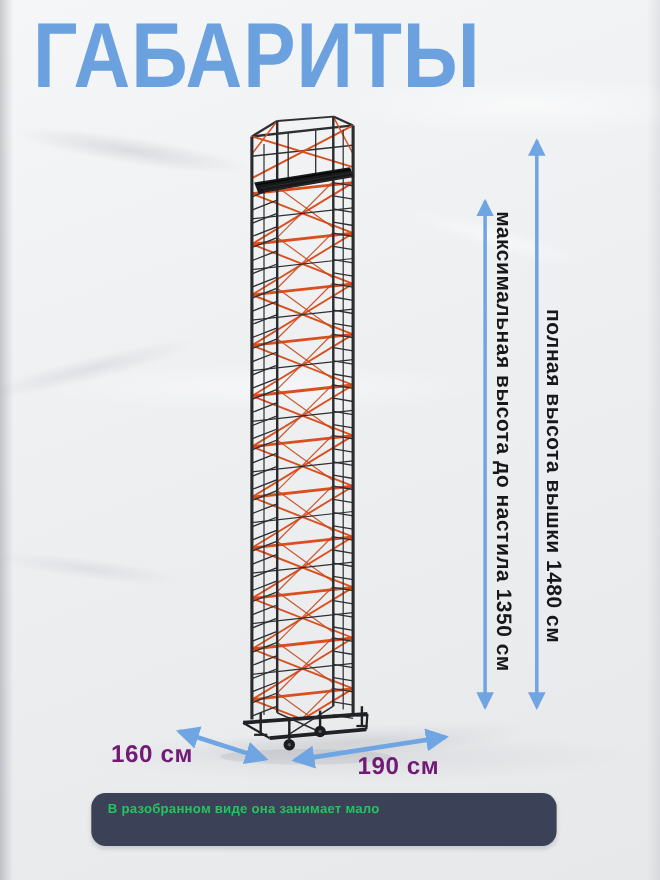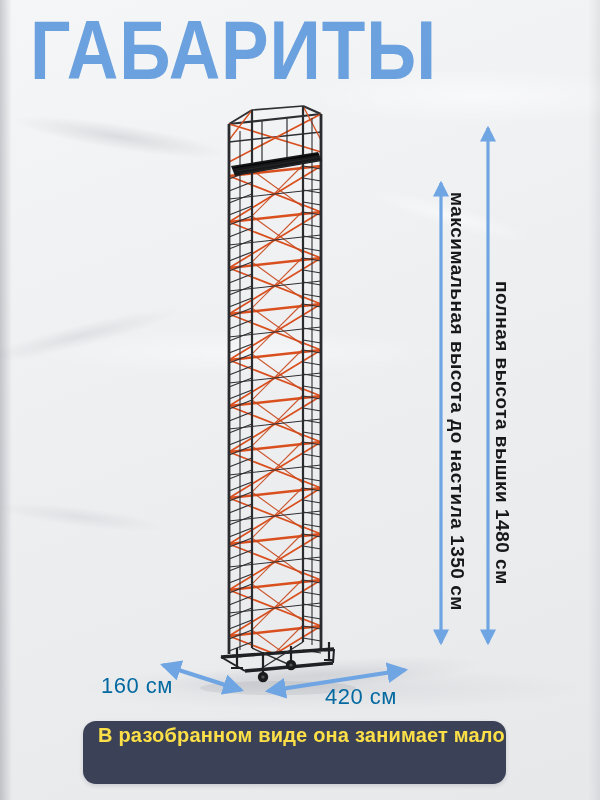--- a/index.html
+++ b/index.html
@@ -46,30 +46,30 @@
   .vlabel{
     position:absolute;
     writing-mode:vertical-rl;
     font-size:19px;font-weight:800;color:#17181a;
     letter-spacing:.5px;white-space:nowrap;
   }
   .vlabel.full{left:491px;top:281px;}
   .vlabel.deck{left:446px;top:192px;}
 
   .hlabel{
-    position:absolute;font-size:22px;font-weight:400;color:#0369a1;
+    position:absolute;font-size:22px;font-weight:700;color:#701a75;
     letter-spacing:.5px;white-space:nowrap;
   }
   .hlabel.width{left:101px;top:673px;}
   .hlabel.depth{left:325px;top:684px;}
 
   .footer-card{
-    position:absolute;left:83px;top:721px;width:423px;height:63px;
+    position:absolute;left:83px;top:721px;width:423px;height:48px;
     background:#3B4257;border-radius:13px;
-    color:#fde047;font-size:20px;font-weight:700;line-height:21px;
+    color:#22c55e;font-size:12px;font-weight:700;line-height:21px;
     padding:4px 0 0 15px;box-sizing:border-box;letter-spacing:.2px;
     box-shadow:0 2px 4px rgba(30,35,50,.15);
   }
   .footer-card div{white-space:nowrap;}
 </style>
 </head>
 <body>
 
 <div class="paper"></div>
 <div class="crease c1"></div>
@@ -182,17 +182,17 @@
   <line x1="488" y1="128" x2="488" y2="643" stroke="#6FA5E3" stroke-width="3.2" marker-start="url(#ah)" marker-end="url(#ah)"></line>
   <line x1="441" y1="183" x2="441" y2="643" stroke="#6FA5E3" stroke-width="3.2" marker-start="url(#ah)" marker-end="url(#ah)"></line>
   <line x1="163" y1="665" x2="241" y2="690" stroke="#6FA5E3" stroke-width="4.2" marker-start="url(#ah)" marker-end="url(#ah)"></line>
   <line x1="268" y1="691" x2="405" y2="670" stroke="#6FA5E3" stroke-width="4.2" marker-start="url(#ah)" marker-end="url(#ah)"></line>
 </svg>
 
 <div class="vlabel deck">максимальная высота до настила 1350 см</div>
 <div class="vlabel full">полная высота вышки 1480 см</div>
 
 <div class="hlabel width">160 см</div>
-<div class="hlabel depth">420 см</div>
+<div class="hlabel depth">190 см</div>
 
 <div class="footer-card">
   <div>В разобранном виде она занимает мало</div>
 </div>
 
 </body></html>

